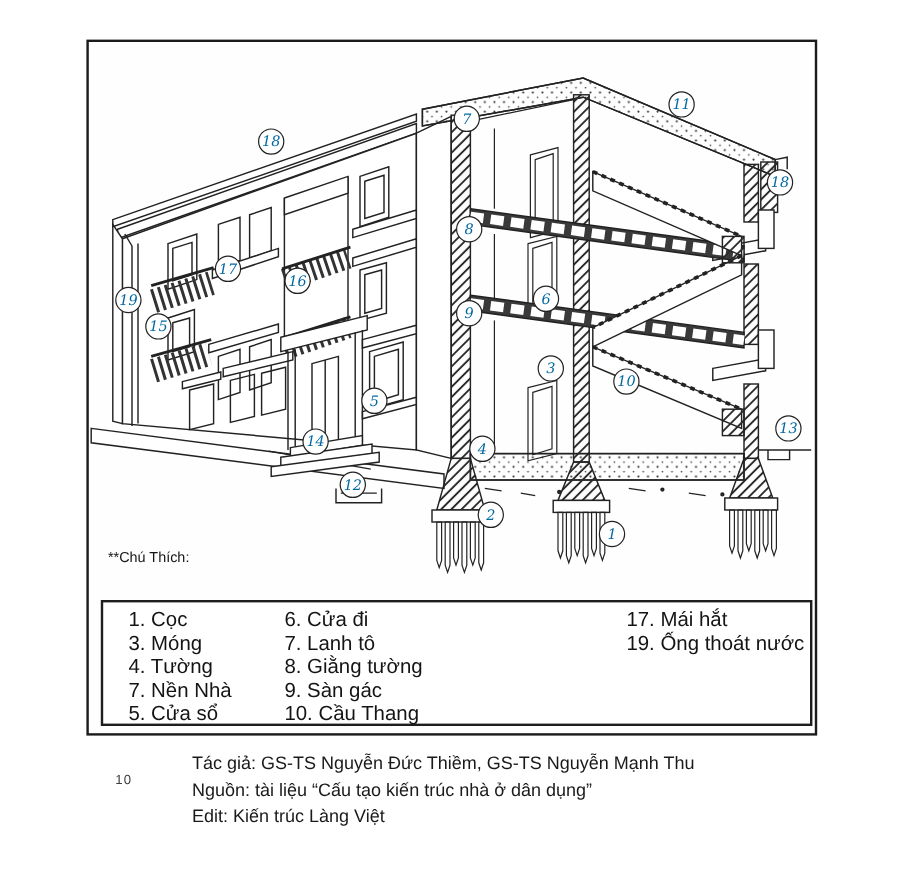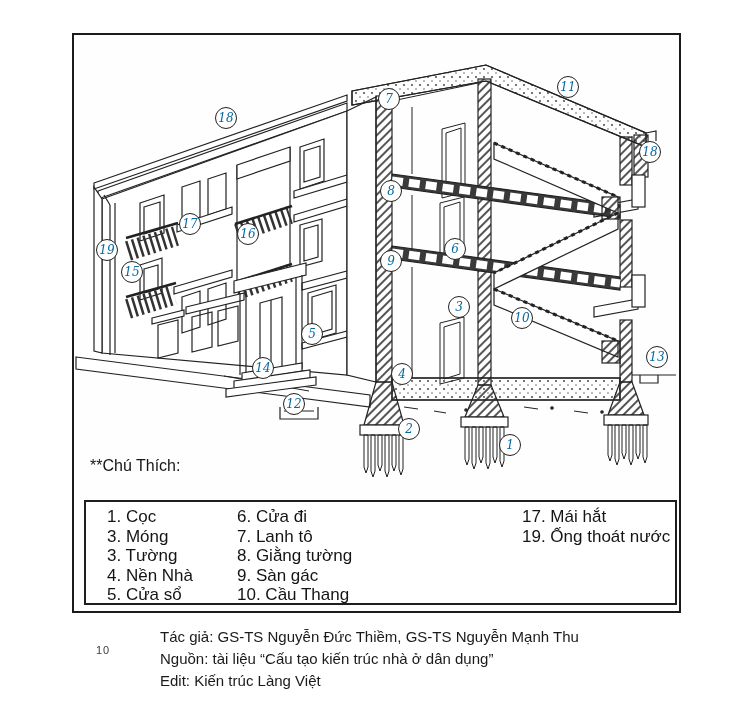--- a/index.html
+++ b/index.html
@@ -3,21 +3,21 @@
 <meta charset="utf-8">
 <style>
   html,body{margin:0;padding:0;}
   body{background:#ffffff;font-family:"Liberation Sans",sans-serif;}
   .page{position:relative;width:750px;height:726px;background:#ffffff;overflow:hidden;}
   .frame{position:absolute;left:72px;top:33px;width:605px;height:576px;border:2px solid #1b1b1b;background:#fefefe;}
   .drawing{position:absolute;left:0;top:0;}
   .callout{position:absolute;width:22px;height:22px;border:1.4px solid #222;border-radius:50%;
            background:#fff;display:flex;align-items:center;justify-content:center;
            font:italic 12px "DejaVu Serif",serif;color:#0369a1;box-sizing:border-box;}
-  .legend-title{position:absolute;left:16px;top:422px;font-size:16px;color:#141414;}
+  .legend-title{position:absolute;left:16px;top:422px;font-size:12px;color:#141414;}
   .legend-box{position:absolute;left:10px;top:465px;width:589px;height:101px;border:2px solid #1e1e1e;background:#fff;}
   .legend-col{position:absolute;top:5px;font-size:17px;line-height:19.5px;color:#141414;white-space:nowrap;}
   .legend-col.c0{left:21px;} .legend-col.c1{left:151px;} .legend-col.c2{left:301px;} .legend-col.c3{left:436px;}
   .footer{position:absolute;left:160px;top:626px;font-size:15px;line-height:22px;color:#1a1a1a;}
   .page-number{position:absolute;left:96px;top:644px;font-size:11px;color:#3d3d3d;letter-spacing:1px;}
   svg{display:block;}
 </style>
 </head>
 <body>
 
@@ -244,22 +244,22 @@
         <div class="callout" style="left: 483px; top: 41px;">11</div>
         <div class="callout" style="left: 572px; top: 311px;">13</div>
         <div class="callout" style="left: 565px; top: 106px;">18</div>
       </div>
 
     <div class="legend-title">**Chú Thích:</div>
     <div class="legend-box">
       <div class="legend-col c0">
           <div>1. Cọc</div>
           <div>3. Móng</div>
-          <div>3. Tường</div>
-          <div>4. Nền Nhà</div>
+          <div>4. Tường</div>
+          <div>7. Nền Nhà</div>
           <div>5. Cửa sổ</div>
         </div>
       <div class="legend-col c1">
           <div>6. Cửa đi</div>
           <div>7. Lanh tô</div>
           <div>8. Giằng tường</div>
           <div>9. Sàn gác</div>
           <div>10. Cầu Thang</div>
         </div>
       <div class="legend-col c3">

